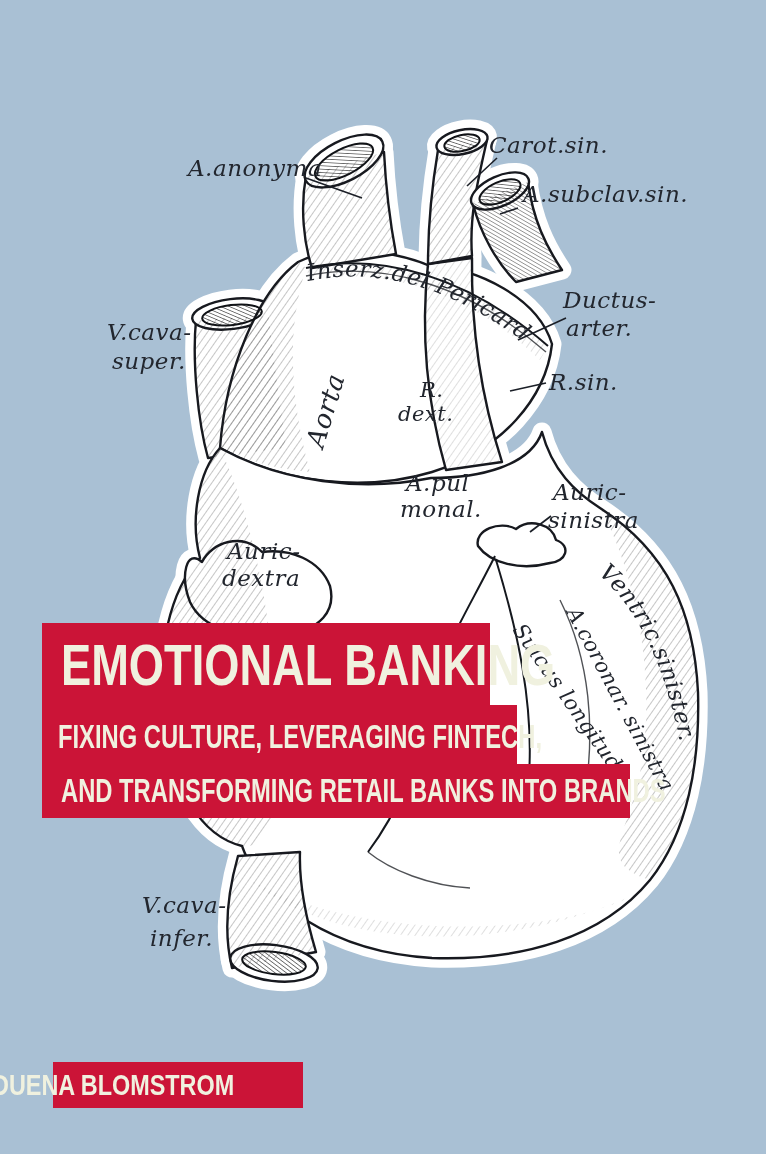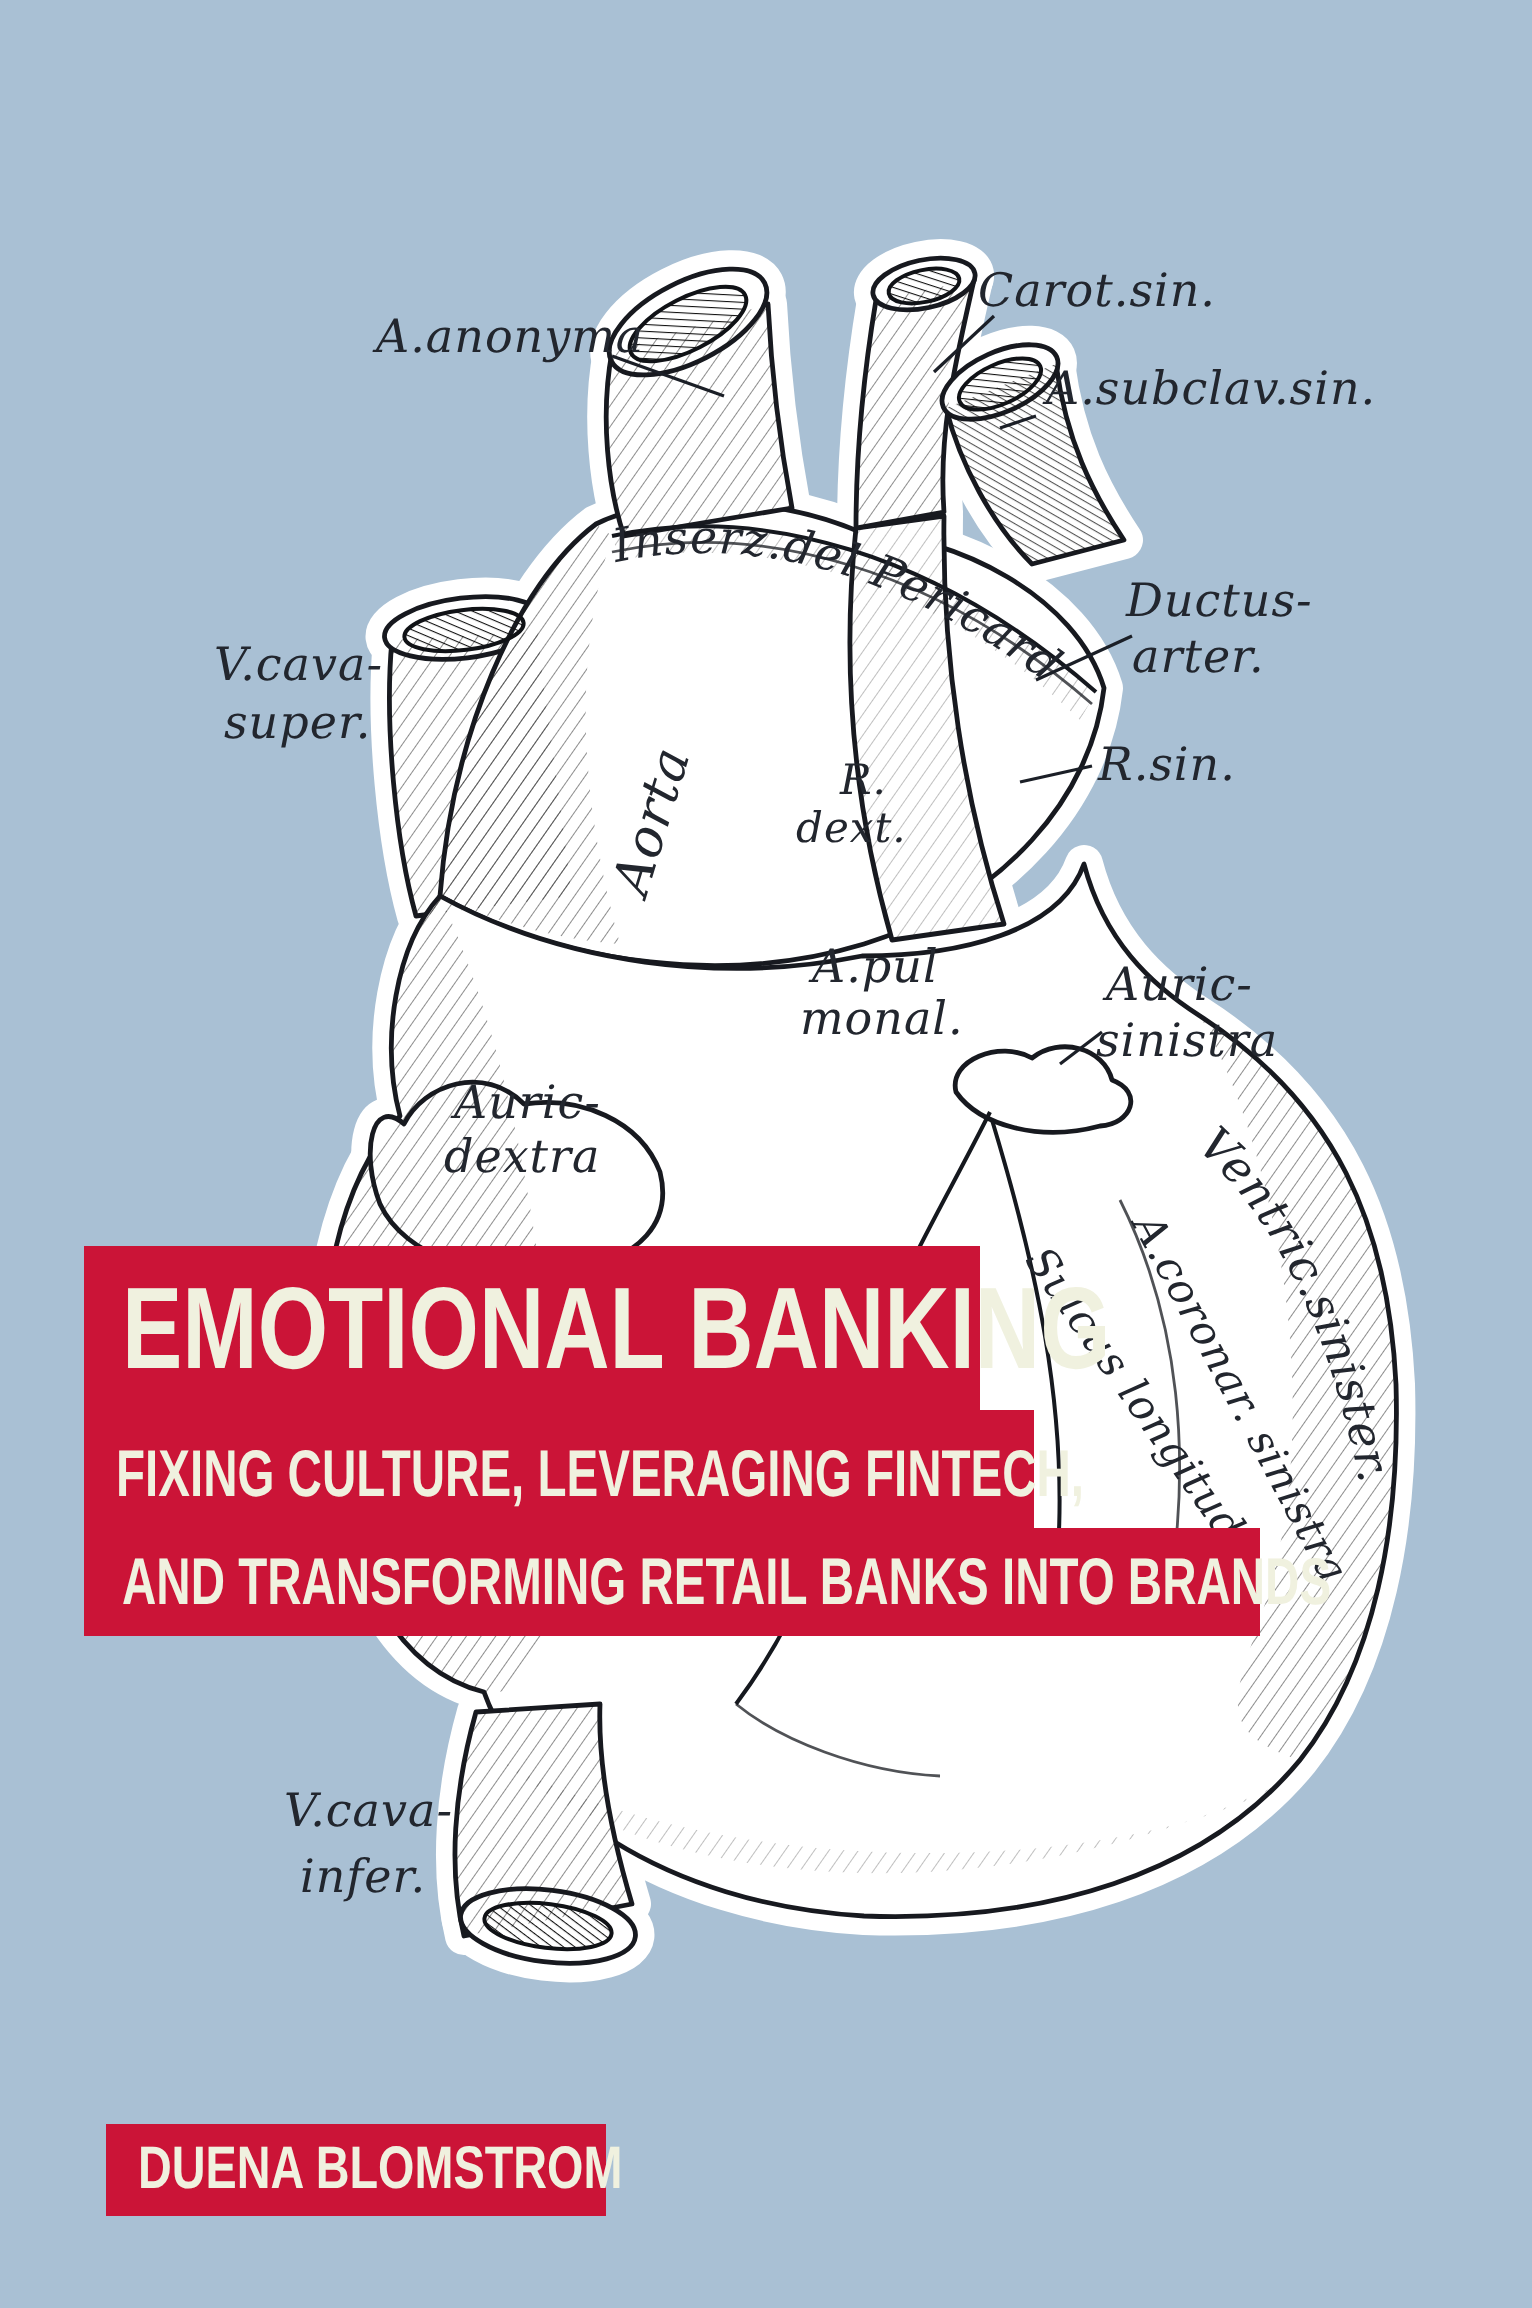--- a/index.html
+++ b/index.html
@@ -24,21 +24,21 @@
   
   .lbl{font-family:"DejaVu Serif",serif;font-style:italic;font-size:23px;fill:var(--ink);letter-spacing:.5px;}
   .lbl.small{font-size:21px;}
   .lbl.big{font-size:26px;}
 
   
   .banner{position:absolute;background:var(--red);display:flex;align-items:center;padding-left:19px;}
   #b-title{left:42px;top:623px;width:448px;height:83px;}
   #b-sub1{left:42px;top:705px;width:475px;height:64px;padding-left:16px;}
   #b-sub2{left:42px;top:764px;width:588px;height:54px;}
-  #b-author{left:53px;top:1062px;width:250px;height:46px;padding-left:16px;}
+  #b-author{left:53px;top:1062px;width:250px;height:46px;padding-left:16px;justify-content:flex-end;}
   .ctext{font-family:"Liberation Sans",sans-serif;font-weight:700;color:var(--cream);
          white-space:nowrap;transform-origin:left center;display:inline-block;}
   #t-title{font-size:58px;transform:scale(0.78,1.0);}
   #t-sub1,#t-sub2{font-size:33px;transform:scale(0.72,1.0);}
   #t-author{font-size:30px;transform:scale(0.78,1.0);}
 </style>
 </head>
 <body>
 
 <div class="cover">

